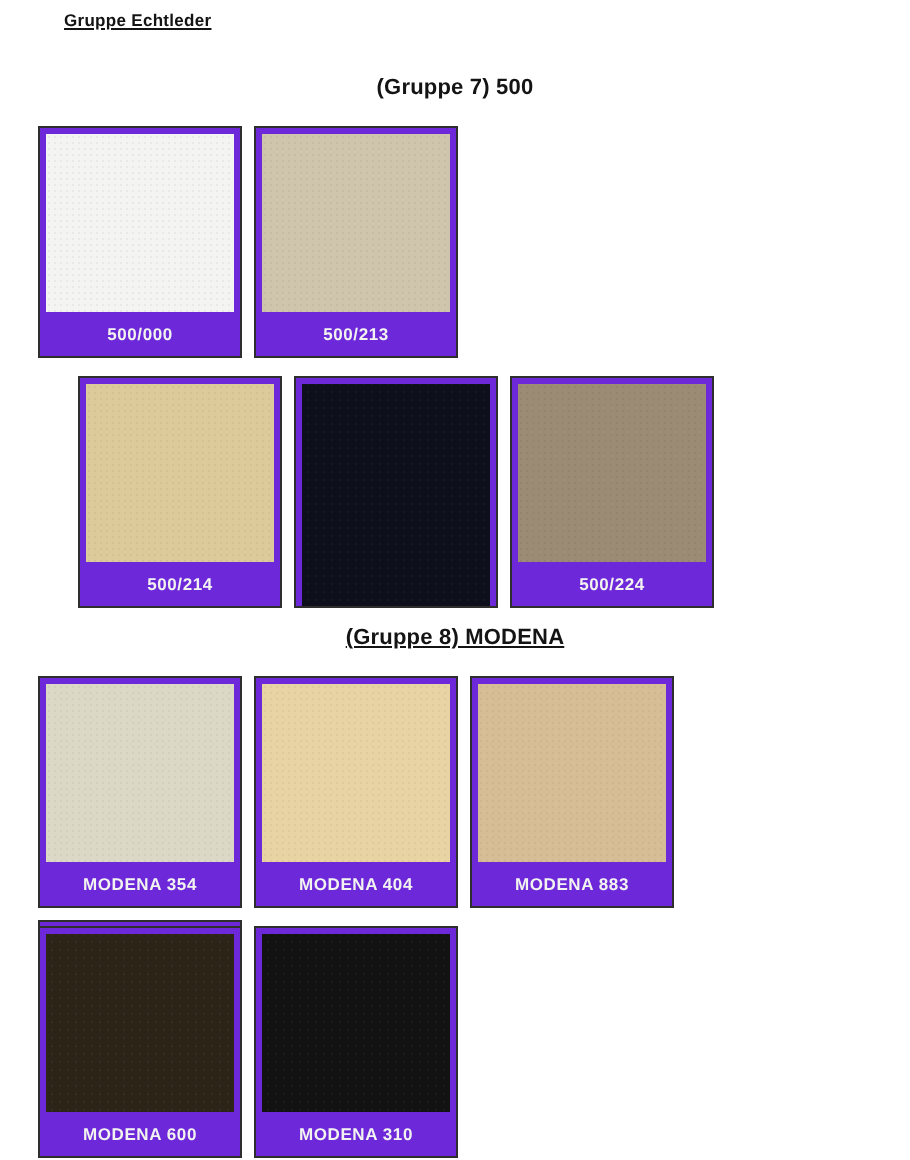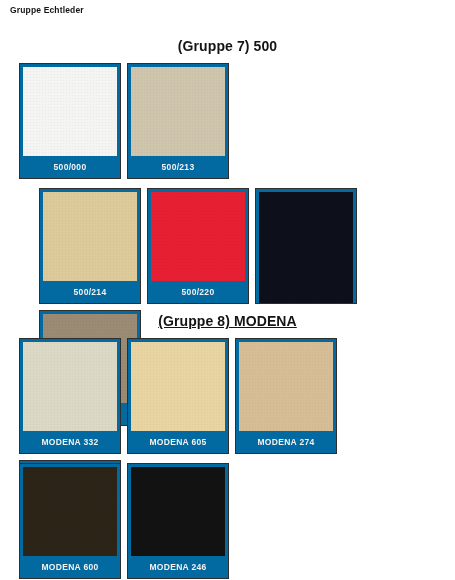--- a/index.html
+++ b/index.html
@@ -12,33 +12,34 @@
     height: 580px;
     position: relative;
     font-family: "Liberation Sans", sans-serif;
     color: #1a1a1a;
     overflow: hidden;
   }
 
   
   .page-title {
     position: absolute;
-    left: 10px;
+    left: 32px;
     top: 5px;
     font-size: 8.5px;
     font-weight: bold;
     letter-spacing: 0.15px;
     color: #141414;
+    text-decoration: underline;
   }
   .group-heading {
     position: absolute;
     left: 0;
     width: 455px;
     text-align: center;
-    font-size: 14px;
+    font-size: 11px;
     font-weight: bold;
     color: #141414;
     letter-spacing: 0.1px;
   }
   .group-heading.g500  { top: 38px; }
   .group-heading.gmod  { top: 313px; text-decoration: underline; }
 
   
   .grid {
     position: absolute;
@@ -49,21 +50,21 @@
     gap: 6px 6px;
   }
   .grid.g500-r1 { top: 63px; }
   .grid.g500-r2 { top: 188px; margin-left: 20px; }
   .grid.gmod-r1 { top: 338px; }
   .grid.gmod-r2 { top: 463px; align-items: center; }
 
   .swatch {
     width: 102px;
     height: 116px;
-    background: #0369a1;
+    background: #6d28d9;
     border: 1px solid #2e2e2c;
     box-sizing: border-box;
     display: flex;
     flex-direction: column;
     padding: 3px 3px 0 3px;
     position: relative;
   }
   .swatch-color {
     flex: 1 1 auto;
     width: 100%;
@@ -113,55 +114,51 @@
     <div class="swatch-label">500/213</div>
   </div>
 </div>
 
 <div class="grid g500-r2">
   <div class="swatch">
     <div class="swatch-color" style="background-color: rgb(221, 202, 155);"></div>
     <div class="swatch-label">500/214</div>
   </div>
   <div class="swatch">
-    <div class="swatch-color" style="background-color: rgb(230, 31, 51);"></div>
-    <div class="swatch-label">500/220</div>
-  </div>
-  <div class="swatch">
     <div class="swatch-color" style="background-color: rgb(13, 15, 27);"></div>
   </div>
   <div class="swatch">
     <div class="swatch-color" style="background-color: rgb(155, 138, 116);"></div>
     <div class="swatch-label">500/224</div>
   </div>
 </div>
 
 <div class="group-heading gmod">(Gruppe 8) MODENA</div>
 
 <div class="grid gmod-r1">
   <div class="swatch">
     <div class="swatch-color" style="background-color: rgb(219, 217, 198);"></div>
-    <div class="swatch-label">MODENA 332</div>
+    <div class="swatch-label">MODENA 354</div>
   </div>
   <div class="swatch">
     <div class="swatch-color" style="background-color: rgb(232, 211, 163);"></div>
-    <div class="swatch-label">MODENA 605</div>
+    <div class="swatch-label">MODENA 404</div>
   </div>
   <div class="swatch">
     <div class="swatch-color" style="background-color: rgb(214, 189, 149);"></div>
-    <div class="swatch-label">MODENA 274</div>
+    <div class="swatch-label">MODENA 883</div>
   </div>
   <div class="swatch">
     <div class="swatch-color" style="background-color: rgb(93, 51, 25);"></div>
     <div class="swatch-label">MODENA 603</div>
   </div>
 </div>
 
 <div class="grid gmod-r2">
   <div class="swatch">
     <div class="swatch-color" style="background-color: rgb(45, 36, 24);"></div>
     <div class="swatch-label">MODENA 600</div>
   </div>
   <div class="swatch">
     <div class="swatch-color" style="background-color: rgb(18, 18, 18);"></div>
-    <div class="swatch-label">MODENA 246</div>
+    <div class="swatch-label">MODENA 310</div>
   </div>
 </div>
 
 </body></html>

